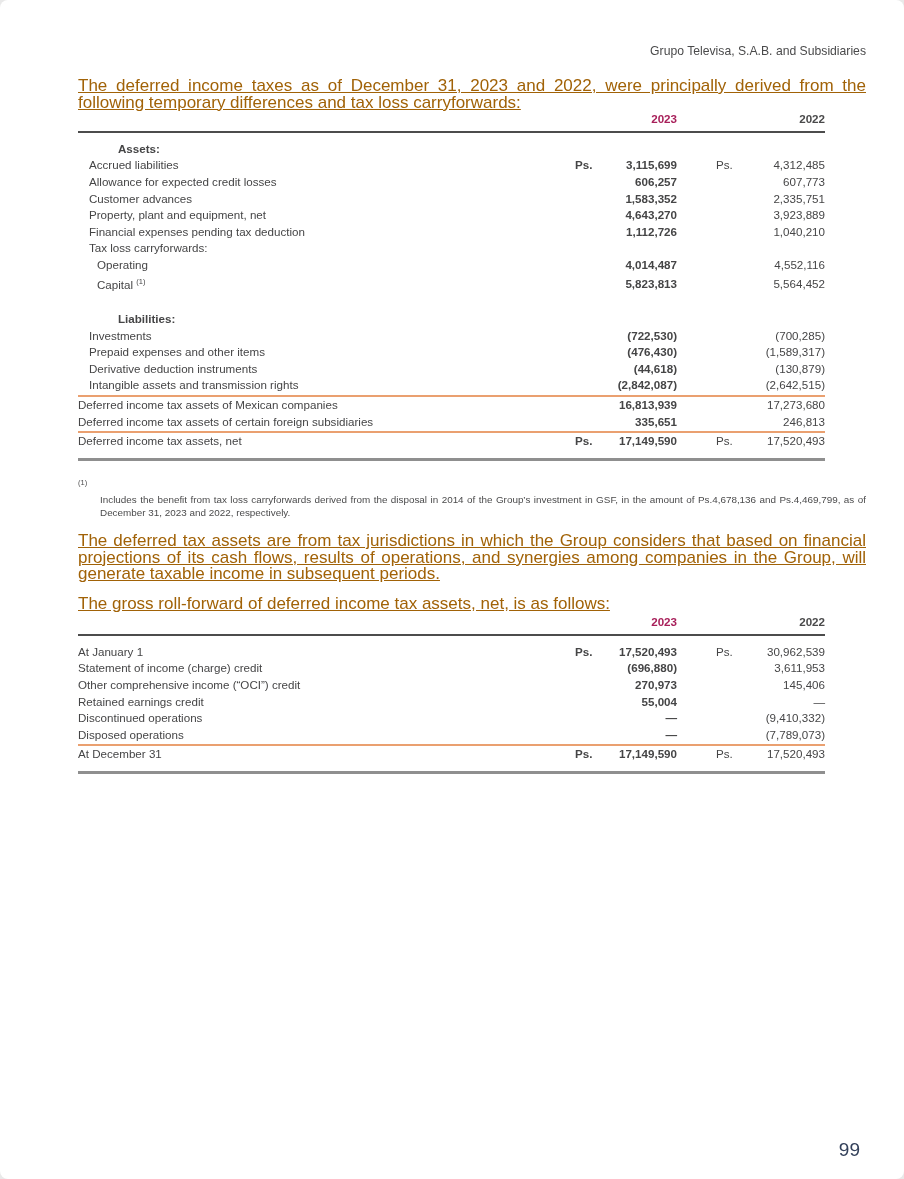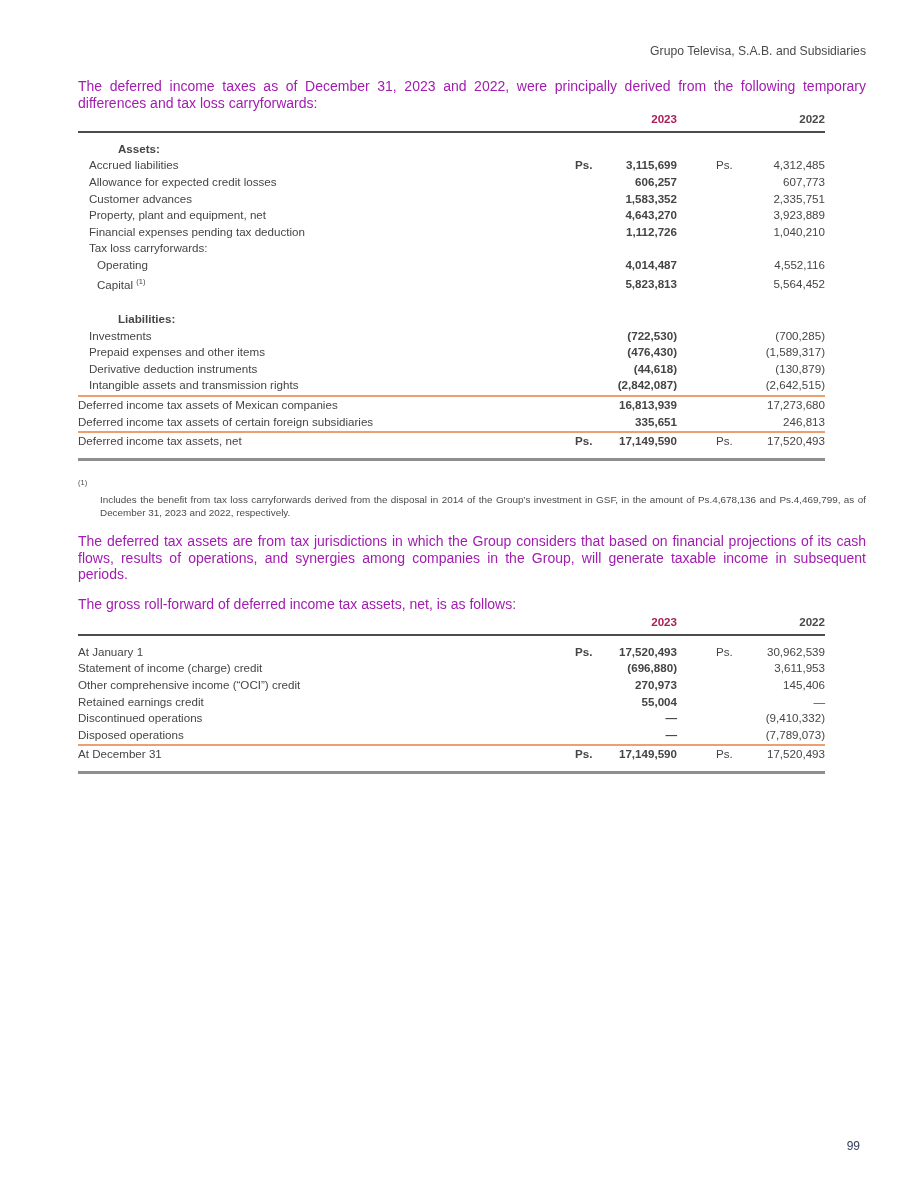--- a/index.html
+++ b/index.html
@@ -5,31 +5,32 @@
   * { margin:0; padding:0; box-sizing:border-box; }
   html,body { background:#e9e9e9; }
   .page {
     position:relative;
     width:904px; height:1179px;
     background:#ffffff;
     font-family:"Liberation Sans", sans-serif;
     color:#4a4a4b;
     margin:0 auto;
     overflow:hidden;
+    border-radius:8px;
   }
   .doc-header {
     position:absolute; top:44px; right:38px;
     font-size:12.2px; color:#4a4a4b;
   }
   .content {
     position:absolute; left:78px; top:78px; width:788px;
   }
   .para {
-    font-size:14px; line-height:16.6px;
-    text-align:justify; color:#a21caf;
+    font-size:17px; line-height:16.6px;
+    text-align:justify; color:#a16207;text-decoration:underline;
   }
   .tbl { width:747px; font-size:11.6px; color:#454546; }
   .t-row {
     display:grid;
     grid-template-columns:492px 30px 77px 70px 78px;
     line-height:16.6px;
     align-items:baseline;
   }
   .t-head {
     border-bottom:2px solid #4c4c4c;
@@ -57,21 +58,21 @@
     text-align:justify; color:#4b4b4c;
     margin-top:14px;
   }
   .fn-marker { width:22px; flex:0 0 22px; font-size:7.5px; padding-top:1px; }
   .fn-text { flex:1;margin-top:18px; }
   .mt-para2 { margin-top:13px; }
   .mt-para3 { margin-top:13px; }
   .mt-tbl2  { margin-top:2px; }
   .page-number {
     position:absolute; top:1139px; right:44px;
-    font-size:12px; color:#33405a;
+    font-size:19px; color:#33405a;
   }
 </style>
 </head>
 <body>
 
 <div class="page">
 
   <div class="doc-header">Grupo Televisa, S.A.B. and Subsidiaries</div>
 
   <div class="content">

